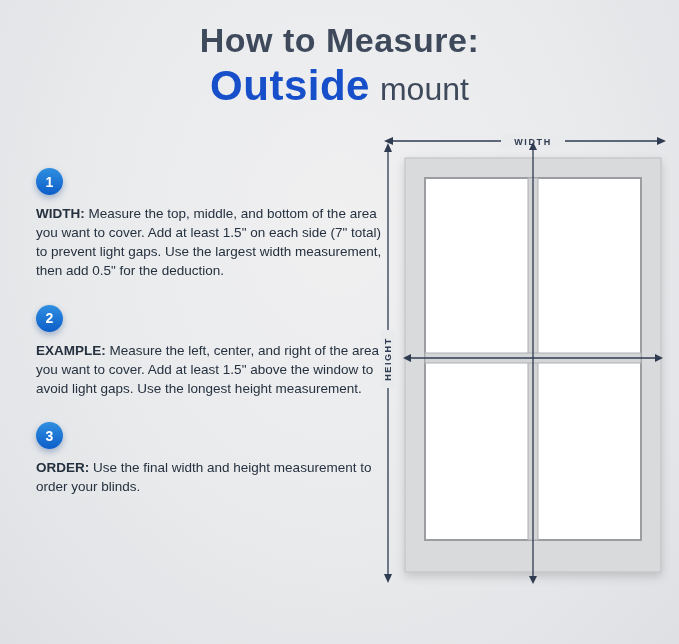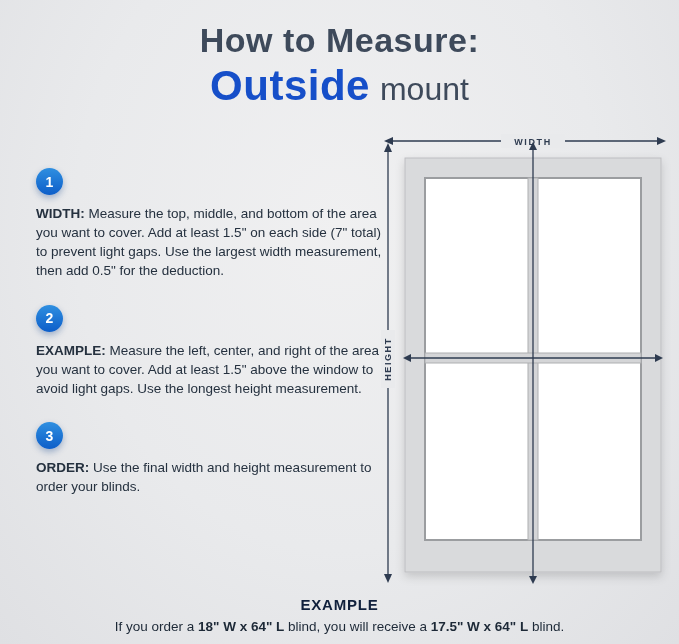--- a/index.html
+++ b/index.html
@@ -179,18 +179,14 @@
       </g>
 
       <g stroke="#2e3b50" fill="#2e3b50">
         <line x1="32" y1="226" x2="276" y2="226" stroke-width="1.3"></line>
         <polygon points="24,226 32,222 32,230" stroke="none"></polygon>
         <polygon points="284,226 276,222 276,230" stroke="none"></polygon>
       </g>
     </svg>
   </div>
 
-  <div class="example">
-    <div class="example-heading">EXAMPLE</div>
-    <div class="example-sentence"><span>If you order a </span><b>18" W x 64" L</b><span> blind, you will receive a </span><b>17.5" W x 64" L</b><span> blind.</span></div>
-  </div>
 
 </div>
 
 </body></html>

